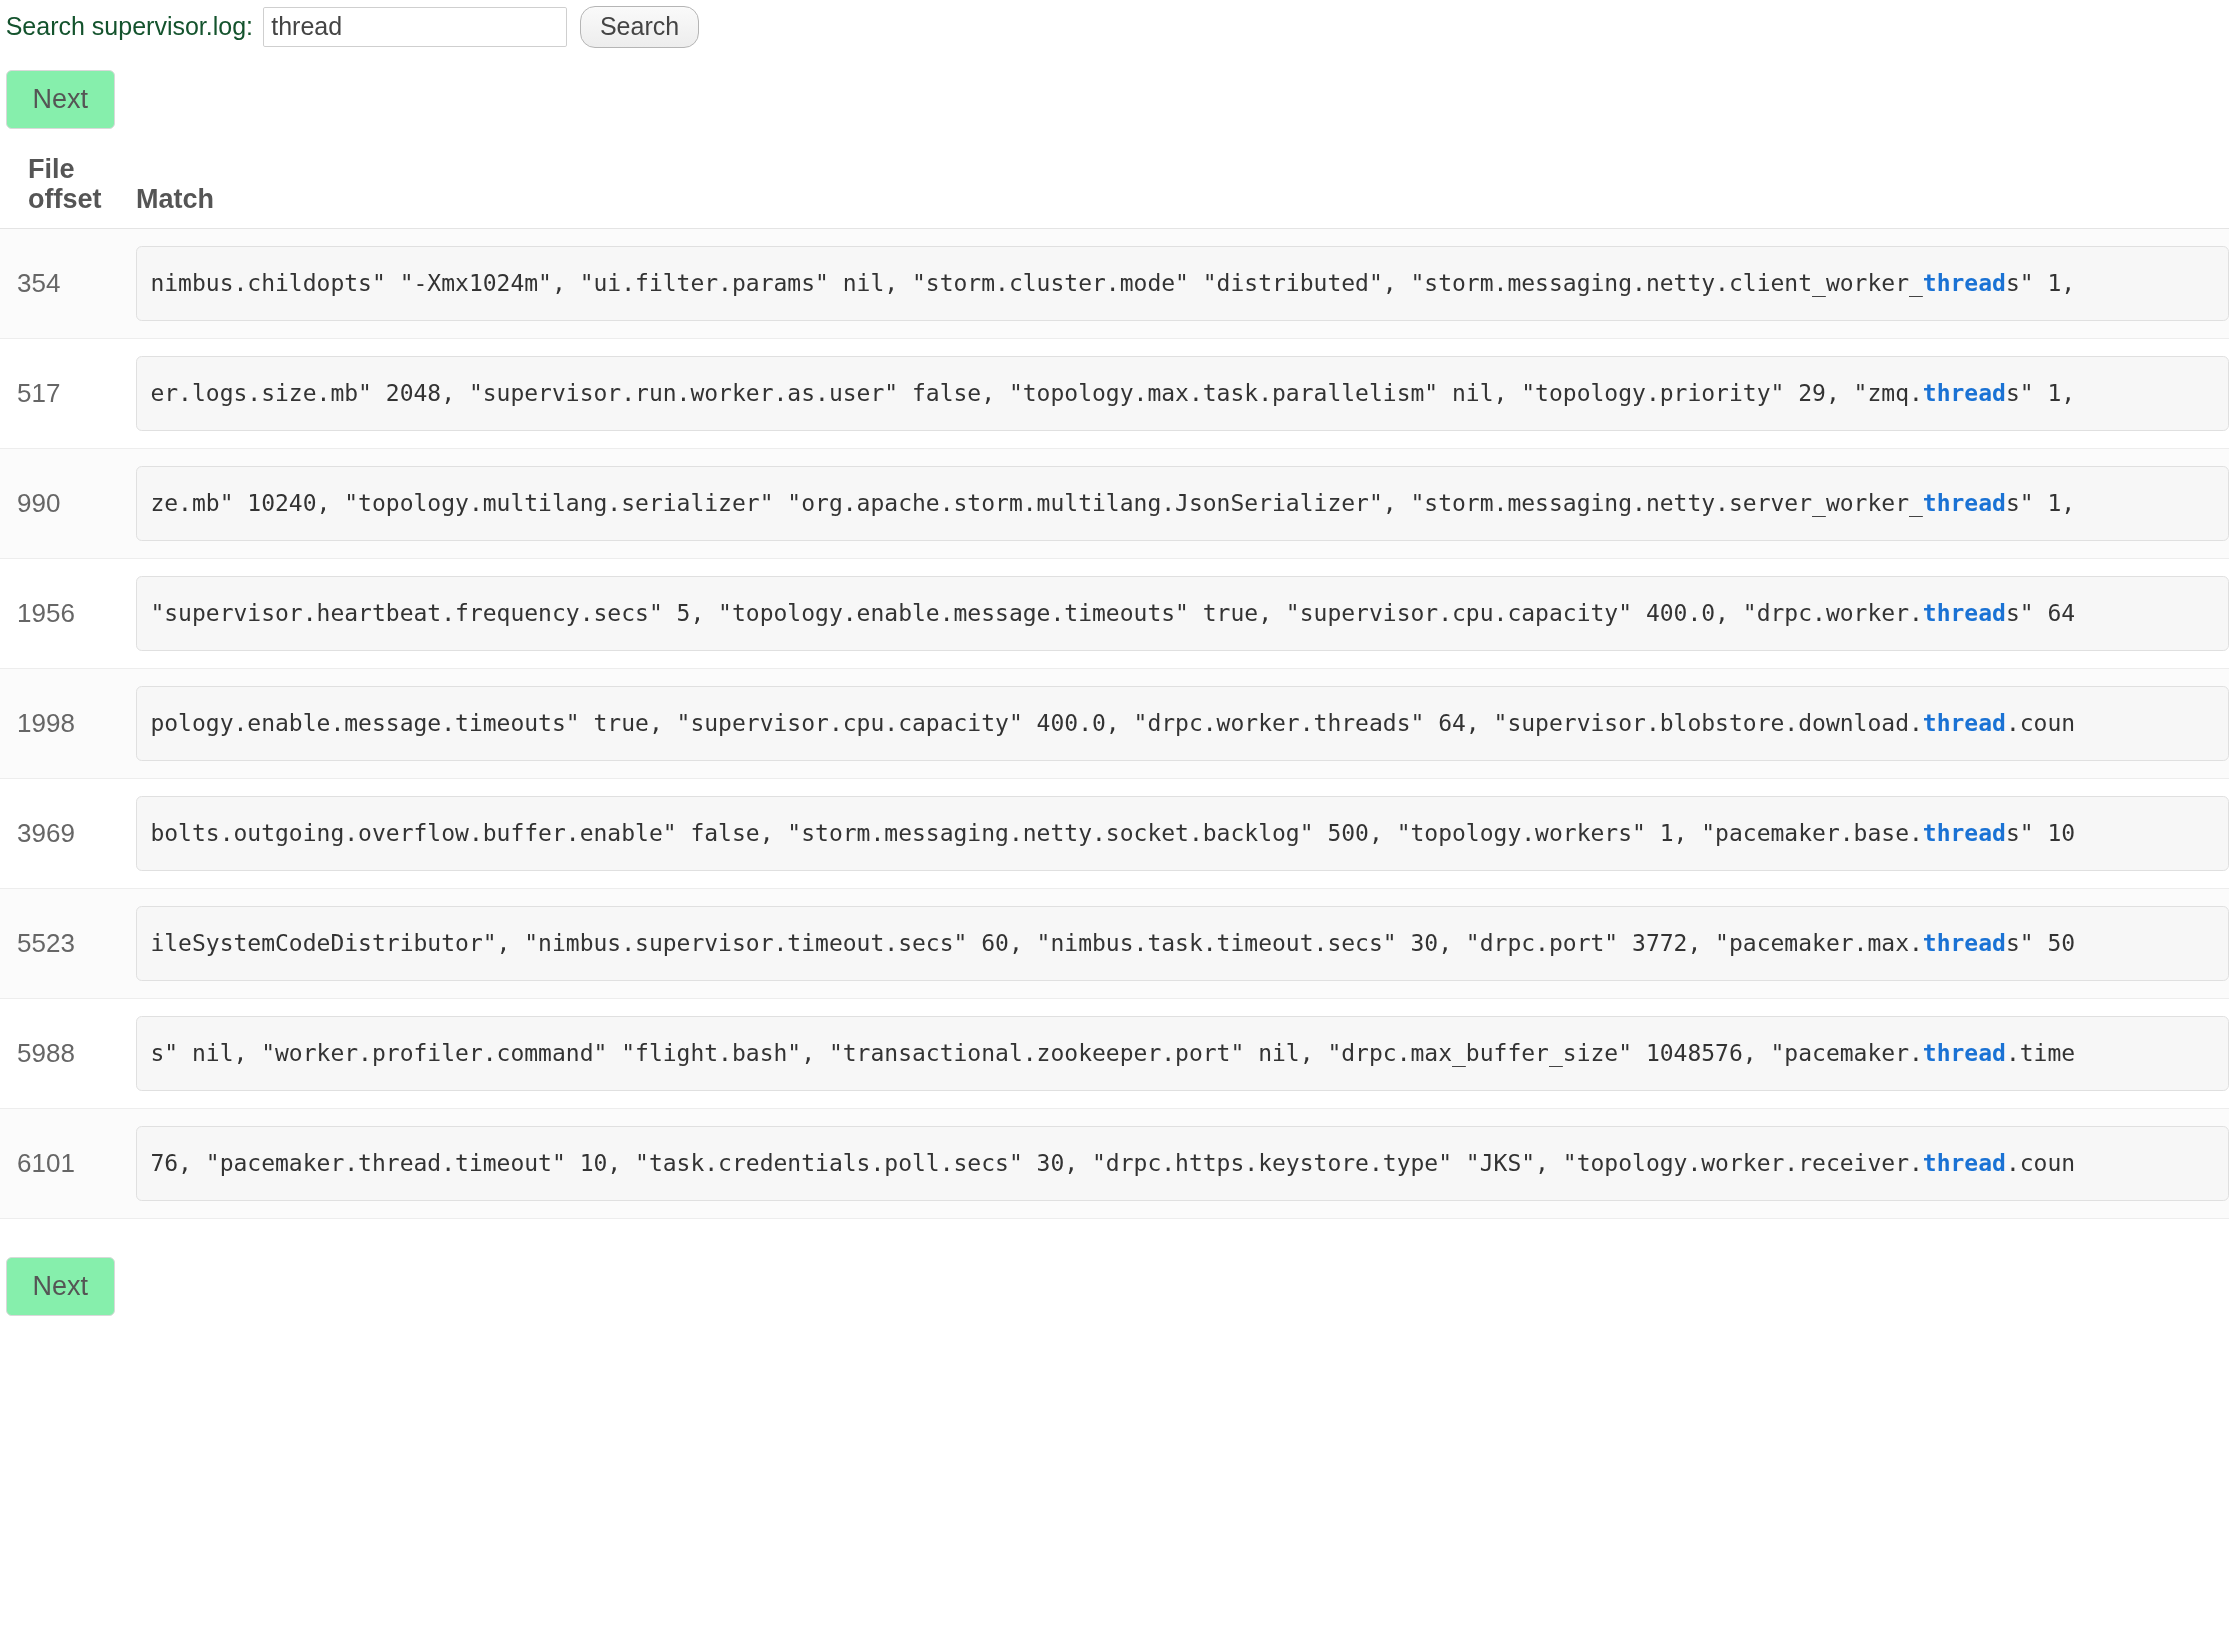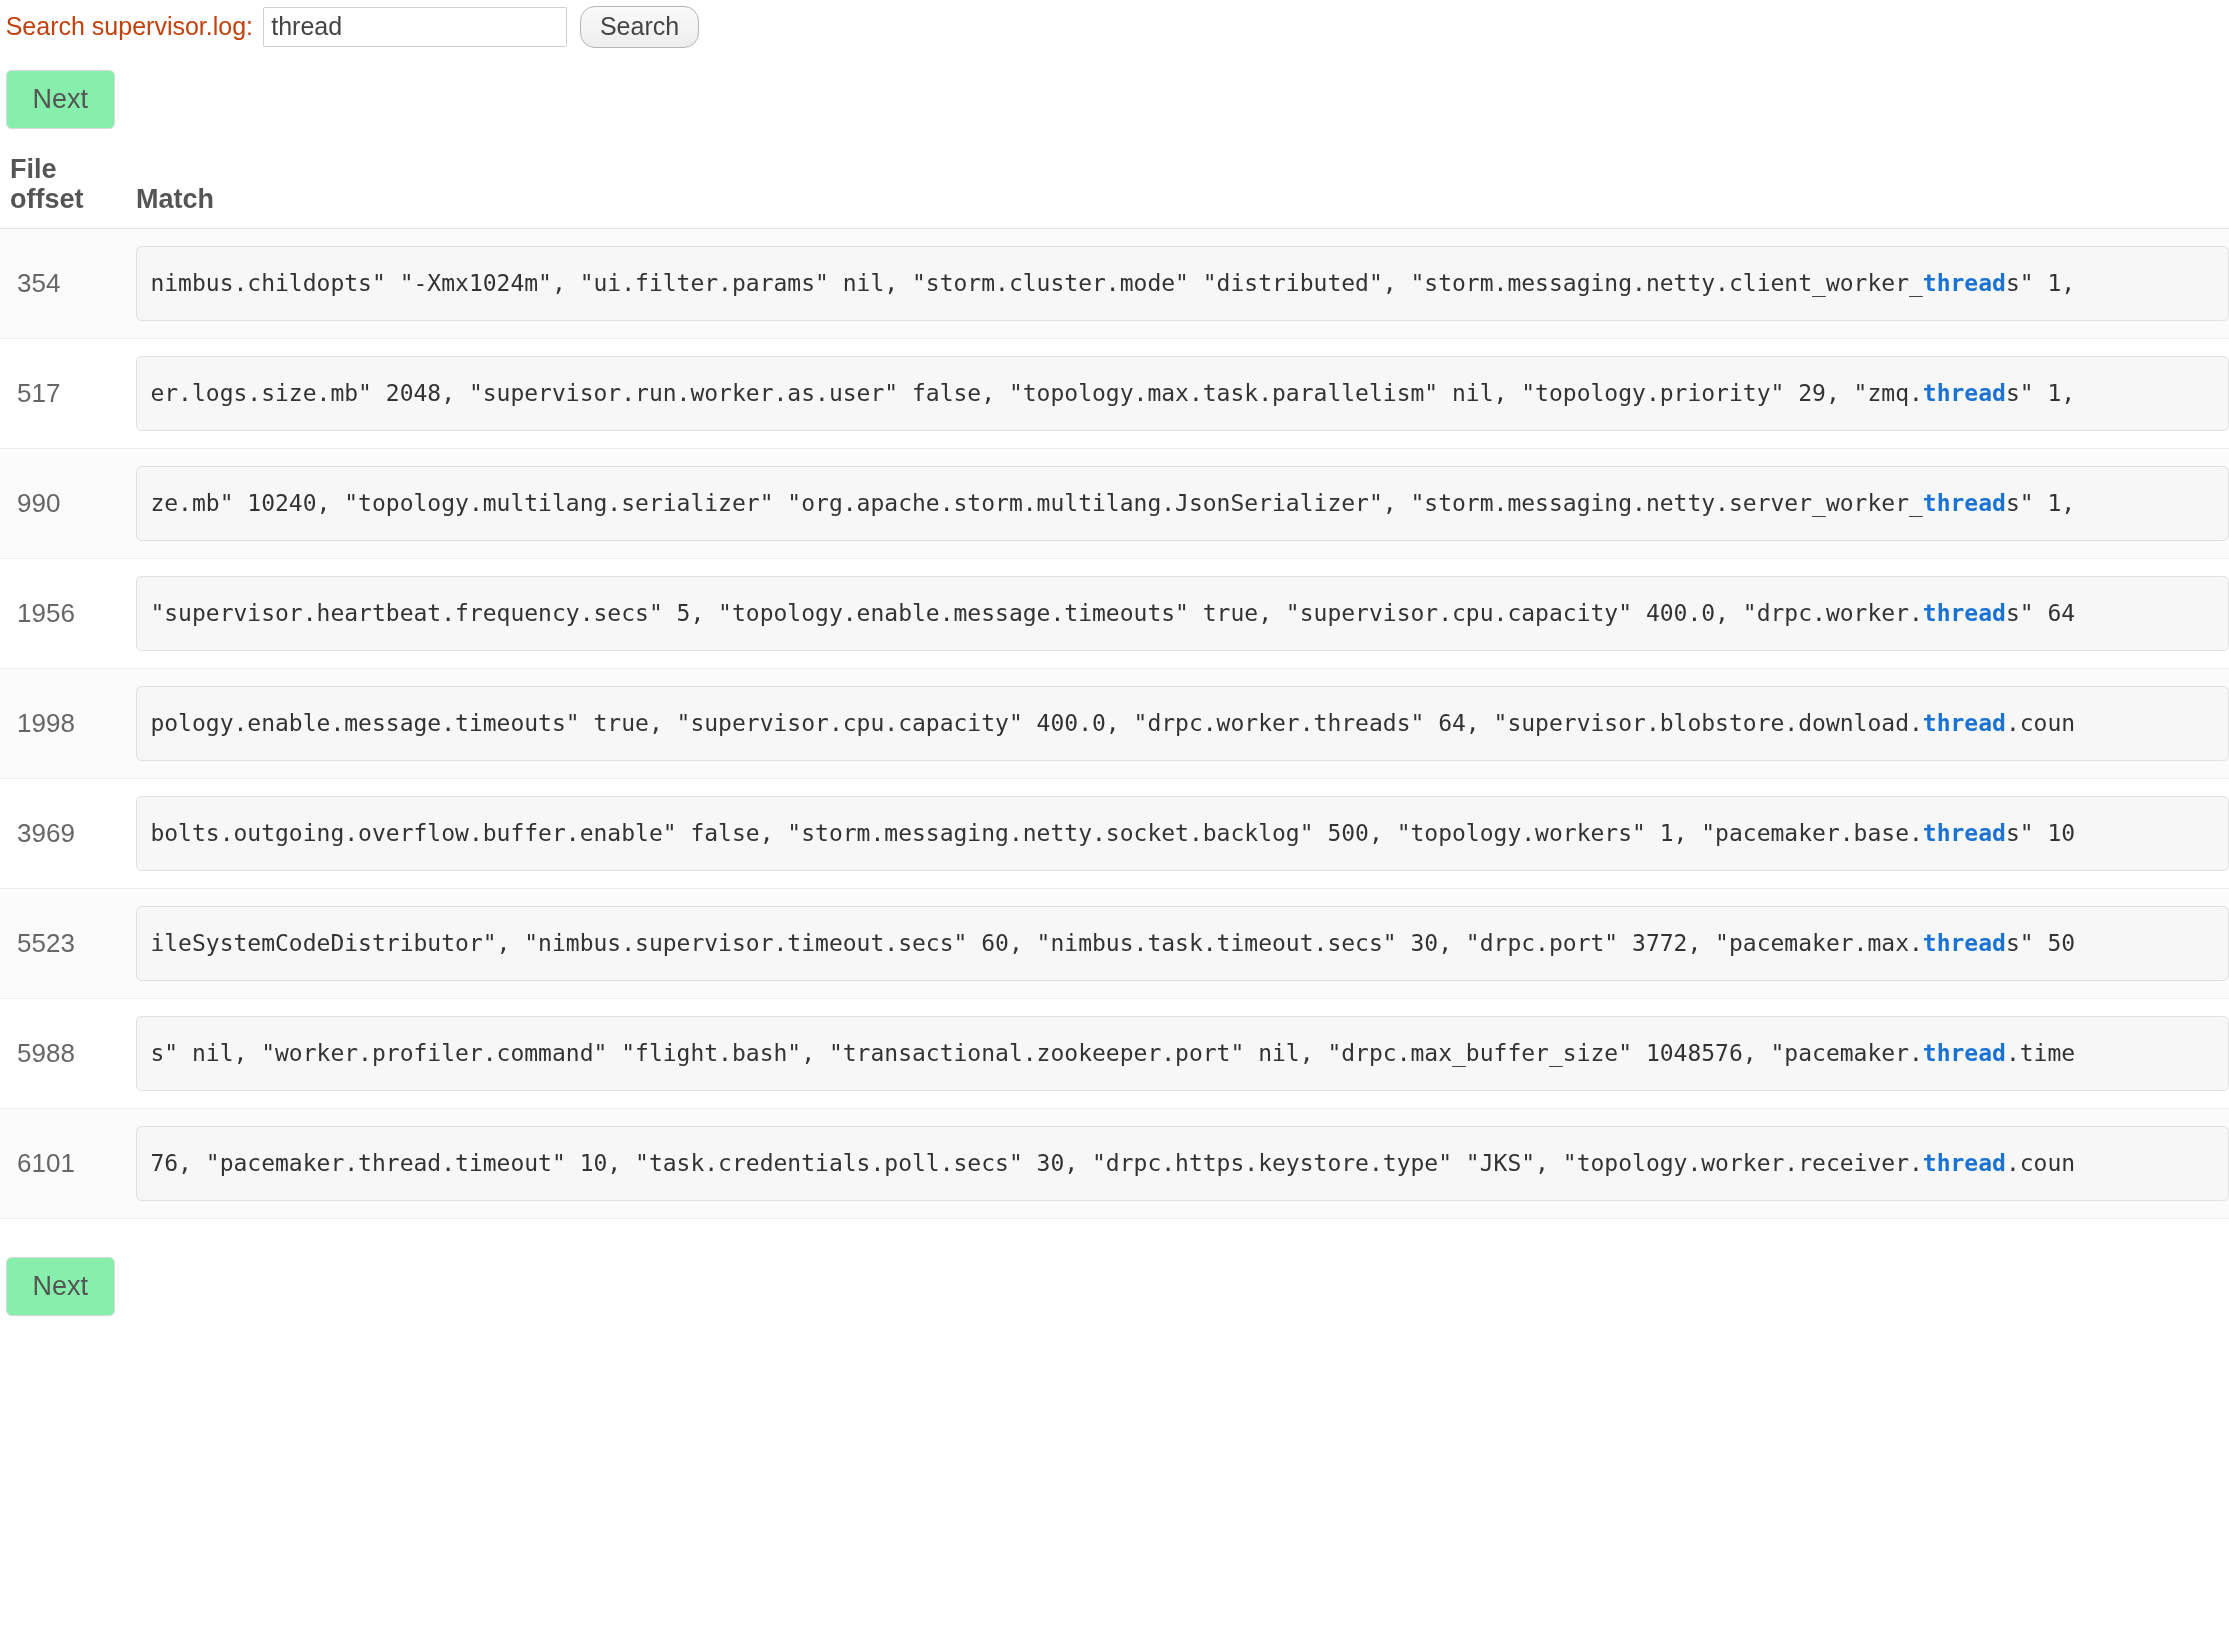--- a/index.html
+++ b/index.html
@@ -25,21 +25,21 @@
   
   .search-bar {
     display: flex;
     align-items: center;
     padding: 7.6px 0 0 5.7px;
     height: 46px;
     box-sizing: border-box;
   }
   .search-label {
     font-size: 25px;
-    color: #c2410c;
+    color: #14532d;
     line-height: 1;
     white-space: nowrap;
     margin-right: 9.6px;
   }
   .search-input {
     width: 304px;
     height: 40px;
     box-sizing: border-box;
     font-family: "Liberation Sans", sans-serif;
     font-size: 25px;
@@ -100,21 +100,21 @@
     text-align: left;
     vertical-align: bottom;
     font-size: 27px;
     font-weight: bold;
     color: #555555;
     padding: 0 0 13.4px 0;
     border-bottom: 1.9px solid #e4e4e4;
     line-height: 1.12;
   }
   .results-table thead th.th-offset {
-    padding-left: 10px;
+    padding-left: 28px;
     white-space: normal;
   }
   .results-table thead th.th-match {
     padding-left: 21px;
   }
 
   .results-table tbody tr {
     border-bottom: 1px solid #ededed;
   }
   .results-table tbody tr:nth-child(odd) {

